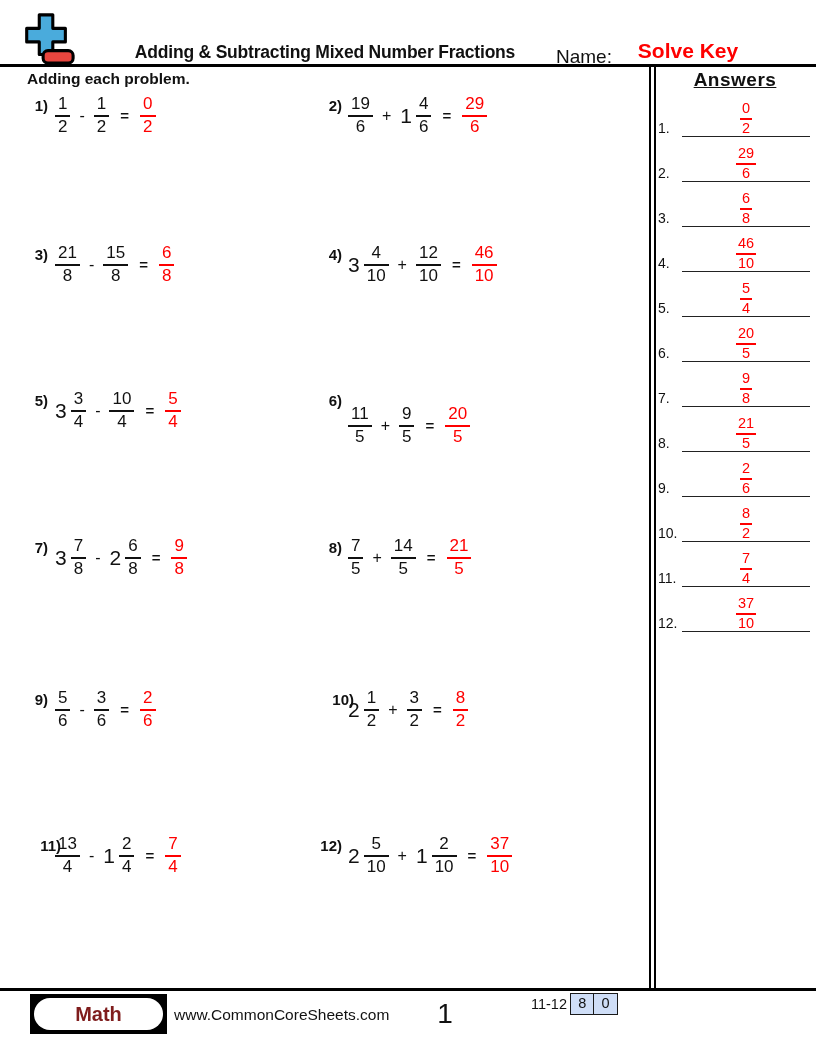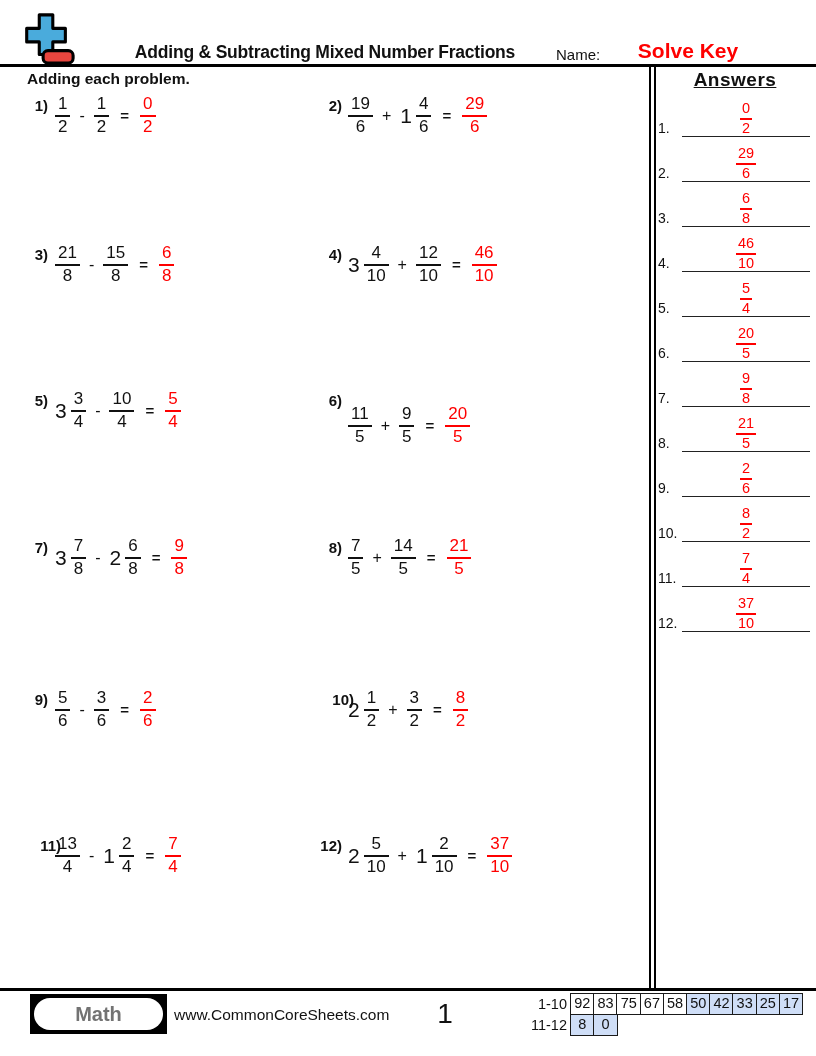--- a/index.html
+++ b/index.html
@@ -6,21 +6,21 @@
   body{
     width:816px;height:1056px;background:#ffffff;position:relative;
     font-family:"Liberation Sans","DejaVu Sans",sans-serif;color:#111;
     overflow:hidden;
   }
 
   
   .logo{position:absolute;left:16px;top:10px;width:62px;height:58px;}
   .title{position:absolute;left:110px;top:42px;width:430px;text-align:center;
     font-size:17.5px;font-weight:700;letter-spacing:-.2px;}
-  .name-label{position:absolute;left:556px;top:46px;font-size:15px;}
+  .name-label{position:absolute;left:556px;top:46px;font-size:19px;}
   .answer-key{position:absolute;left:608px;top:39px;width:160px;text-align:center;
     font-size:21px;font-weight:700;color:var(--red,#fe0000);}
   .header-rule{position:absolute;left:0;top:64px;width:816px;height:3px;background:#000;}
   .instructions{position:absolute;left:27px;top:70px;font-size:15.5px;font-weight:700;}
 
   
   .vline{position:absolute;top:67px;height:921px;width:2px;background:#000;}
   .vline1{left:649px;} .vline2{left:654px;}
   .answers-title{position:absolute;left:660px;top:69px;width:150px;text-align:center;
     font-size:19px;font-weight:700;text-decoration:underline;letter-spacing:.5px;}
@@ -42,21 +42,21 @@
   .expr{position:absolute;display:flex;align-items:center;}
   .whole{font-size:21px;margin-right:4px;}
   .op{font-size:16px;margin:0 9px;}
   .eq{font-size:15px;font-weight:700;margin:0 11px;}
 
   
   .footer-rule{position:absolute;left:0;top:988px;width:816px;height:3px;background:#000;}
   .math-badge{position:absolute;left:30px;top:994px;width:137px;height:40px;background:#000;}
   .math-pill{position:absolute;left:4px;top:4px;right:4px;bottom:4px;background:#fff;
     border-radius:16px;display:flex;align-items:center;justify-content:center;
-    font-size:20px;font-weight:700;color:#737373;}
+    font-size:20px;font-weight:700;color:#7f1d1d;}
   .site{position:absolute;left:174px;top:1006px;font-size:15.5px;}
   .pagenum{position:absolute;left:425px;top:998px;width:40px;text-align:center;font-size:28px;}
   .score{position:absolute;left:520px;top:993px;}
   .score-row{display:flex;}
   .score-row + .score-row{margin-top:-1.5px;}
   .score-label{width:47px;text-align:right;padding-right:3px;font-size:14.5px;line-height:22px;}
   .score-cell{box-sizing:border-box;width:24.7px;height:22px;border:1.5px solid #1a1a1a;
     font-size:14.5px;line-height:19px;text-align:center;background:#fff;}
   .score-cell + .score-cell{margin-left:-1.5px;}
   .score-cell.shaded{background:var(--cellblue,#cfdef7);}
@@ -465,30 +465,17 @@
   </div>
 
 <div class="footer-rule"></div>
 <div class="math-badge">
   <div class="math-pill">Math</div>
 </div>
 <div class="site">www.CommonCoreSheets.com</div>
 <div class="pagenum">1</div>
 <div id="score" class="score">
     <div class="score-row">
-      <span class="score-label">1-10</span>
-      <span class="score-cell">92</span>
-      <span class="score-cell">83</span>
-      <span class="score-cell">75</span>
-      <span class="score-cell">67</span>
-      <span class="score-cell">58</span>
-      <span class="score-cell shaded">50</span>
-      <span class="score-cell shaded">42</span>
-      <span class="score-cell shaded">33</span>
-      <span class="score-cell shaded">25</span>
-      <span class="score-cell shaded">17</span>
-    </div>
-    <div class="score-row">
       <span class="score-label">11-12</span>
       <span class="score-cell shaded">8</span>
       <span class="score-cell shaded">0</span>
     </div>
   </div>
 
 </body></html>

